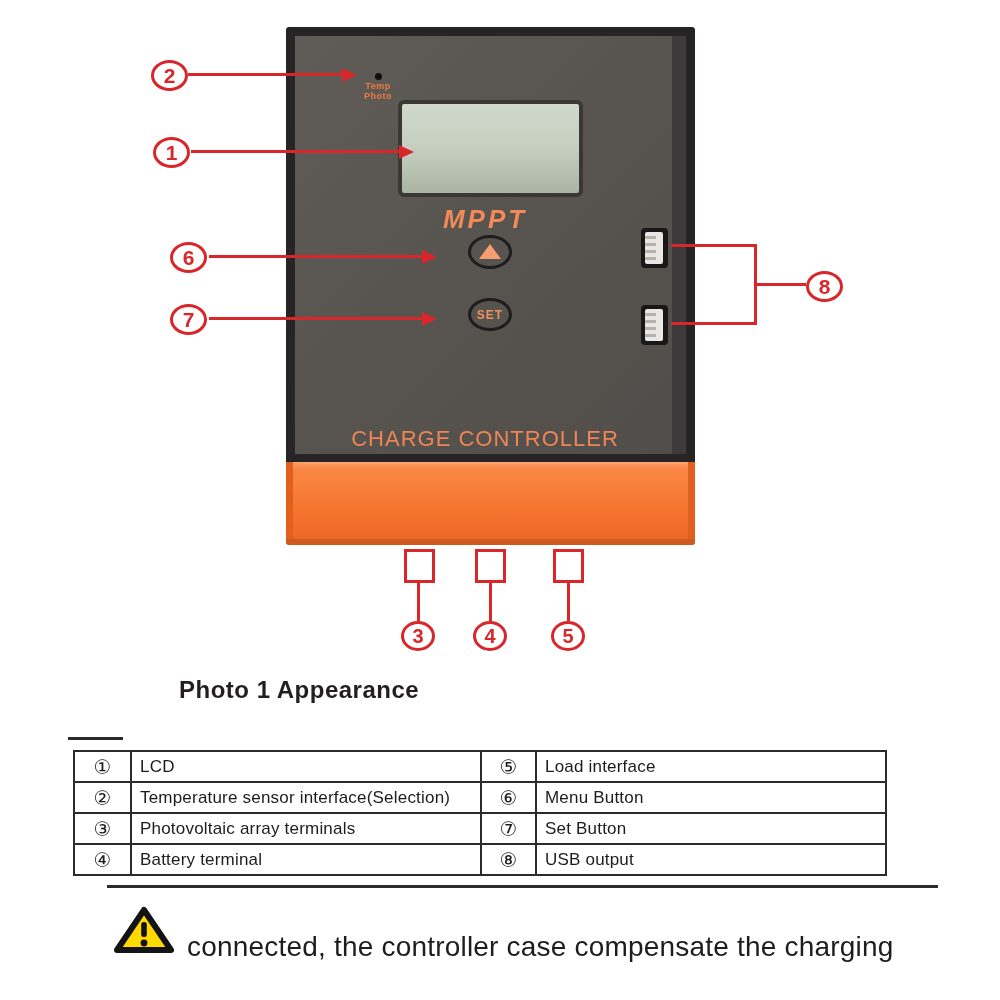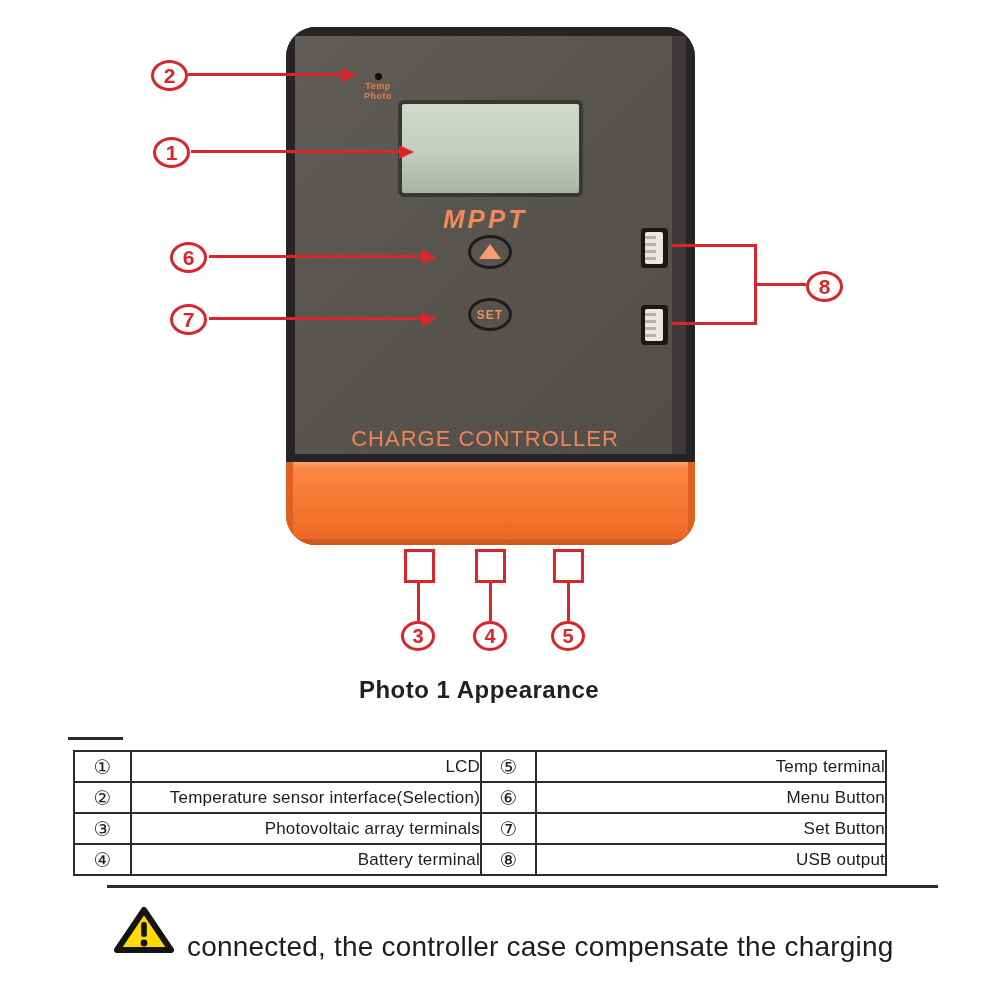--- a/index.html
+++ b/index.html
@@ -5,21 +5,21 @@
   * { margin:0; padding:0; box-sizing:border-box; }
   body { background:#fff; }
   .canvas {
     position:relative; width:1000px; height:1000px; background:#ffffff;
     font-family:"Liberation Sans", sans-serif; overflow:hidden;
   }
 
   
   .device {
     position:absolute; left:286px; top:27px; width:409px; height:518px;
-    border-radius:30px; overflow:hidden; background:#282526;
+    border-radius:4px; overflow:hidden; background:#282526;
   }
   .gray-sec {
     position:absolute; left:0; top:0; right:0; height:436px;
     background:linear-gradient(135deg,#605c58 0%, #58544f 45%, #514d4a 100%);
     box-shadow: inset 0 0 0 9px #272425;
   }
   .right-strip {
     position:absolute; right:9px; top:9px; width:14px; height:418px;
     background:#3e3a3b;
   }
@@ -86,29 +86,29 @@
   .red-line { position:absolute; background:#d8262b; }
   .arrow-head {
     position:absolute; width:0; height:0;
     border-top:7px solid transparent; border-bottom:7px solid transparent;
     border-left:15px solid #d8262b;
   }
   .co-square { position:absolute; width:31px; height:34px; border:3px solid #d8262b; background:transparent; }
 
   
   .caption {
-    position:absolute; left:179px; top:676px; width:600px; text-align:center;
+    position:absolute; left:179px; top:676px; width:600px; 
     font-size:24px; font-weight:bold; color:#231f20; letter-spacing:0.5px;
   }
 
   
   .legend { position:absolute; left:73px; top:750px; border-collapse:collapse; table-layout:fixed; }
   .legend td {
     border:2.5px solid #2b2b2b; height:31px; color:#1c1c1c;
-    vertical-align:middle; background:#fff;text-align:right;
+    vertical-align:middle; background:#fff;
   }
   .legend td.num {
     width:57px; text-align:center; font-size:20px;
     font-family:"DejaVu Sans", sans-serif;
   }
   .legend td.num2 { width:55px; }
   .legend td.desc { width:350px; font-size:17px; padding-left:8px; letter-spacing:0.2px; }
   .artifact-line { position:absolute; left:68px; top:737px; width:55px; height:2.5px; background:#2b2b2b; }
   .under-line { position:absolute; left:107px; top:885px; width:831px; height:3px; background:#2b2b2b; }
 
@@ -211,21 +211,21 @@
 
   <div class="caption">Photo 1 Appearance</div>
 
   <div class="artifact-line"></div>
   <table class="legend">
     <tbody>
       <tr>
         <td class="num">①</td>
         <td class="desc">LCD</td>
         <td class="num num2">⑤</td>
-        <td class="desc">Temp terminal</td>
+        <td class="desc">Load interface</td>
       </tr>
       <tr>
         <td class="num">②</td>
         <td class="desc">Temperature sensor interface(Selection)</td>
         <td class="num num2">⑥</td>
         <td class="desc">Menu Button</td>
       </tr>
       <tr>
         <td class="num">③</td>
         <td class="desc">Photovoltaic array terminals</td>

